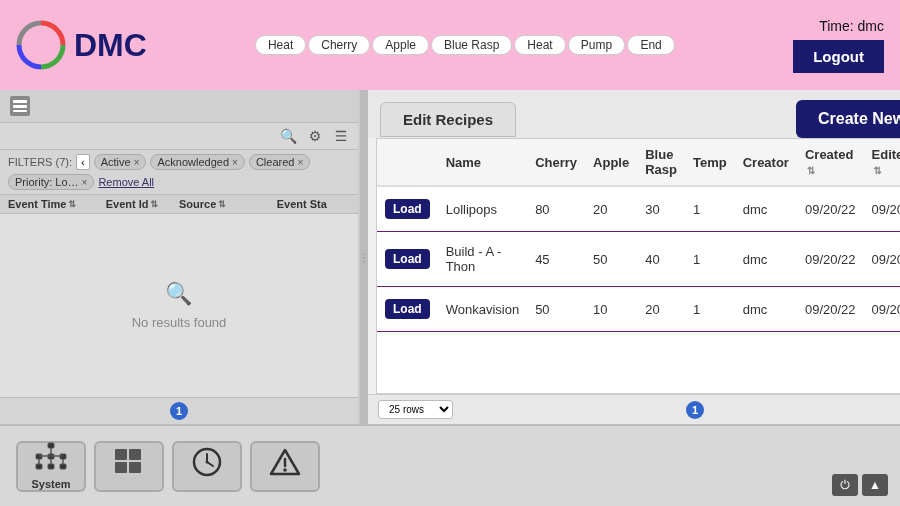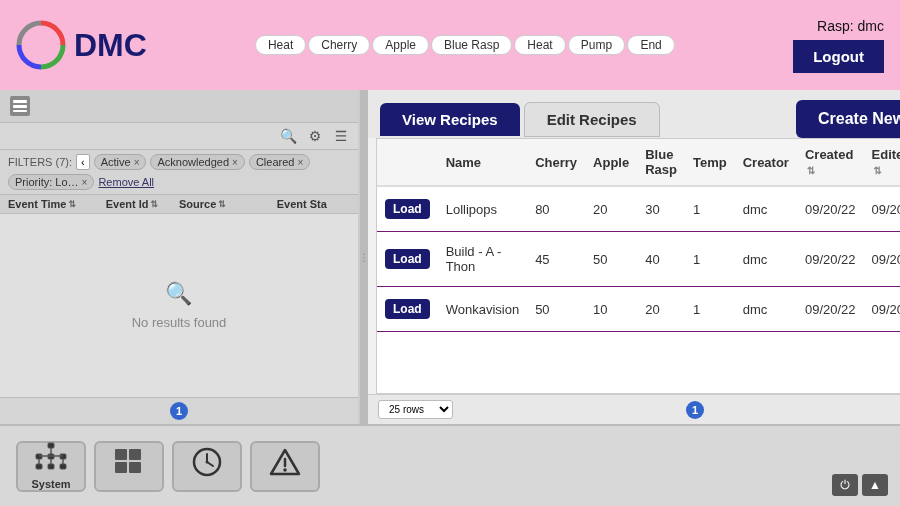--- a/index.html
+++ b/index.html
@@ -441,21 +441,21 @@
       <div class="step-pill">Cherry</div>
       <div class="step-pill">Apple</div>
       <div class="step-pill">Blue Rasp</div>
       <div class="step-pill">Heat</div>
       <div class="step-pill">Pump</div>
       <div class="step-pill">End</div>
     </div>
   </div>
 
   <div class="header-right">
-    <span class="user-label">Rasp: dmc</span>
+    <span class="user-label">Time: dmc</span>
     <button class="logout-btn">Logout</button>
   </div>
 </div>
 
 <div class="main-content">
 
   <div class="left-panel">
 
     <div class="alarm-header">
       <div class="alarm-icon">
@@ -521,21 +521,20 @@
     <div class="left-panel-footer">
       <div class="page-badge">1</div>
     </div>
   </div>
 
   <div class="divider-handle">⋮</div>
 
   <div class="right-panel">
 
     <div class="recipe-tabs">
-      <button class="tab-btn active">View Recipes</button>
       <button class="tab-btn inactive">Edit Recipes</button>
       <button class="create-new-btn">Create New</button>
     </div>
 
     <div class="recipe-table-container">
       <table class="recipe-table">
         <thead>
           <tr>
             <th style="width:50px"></th>
             <th>

